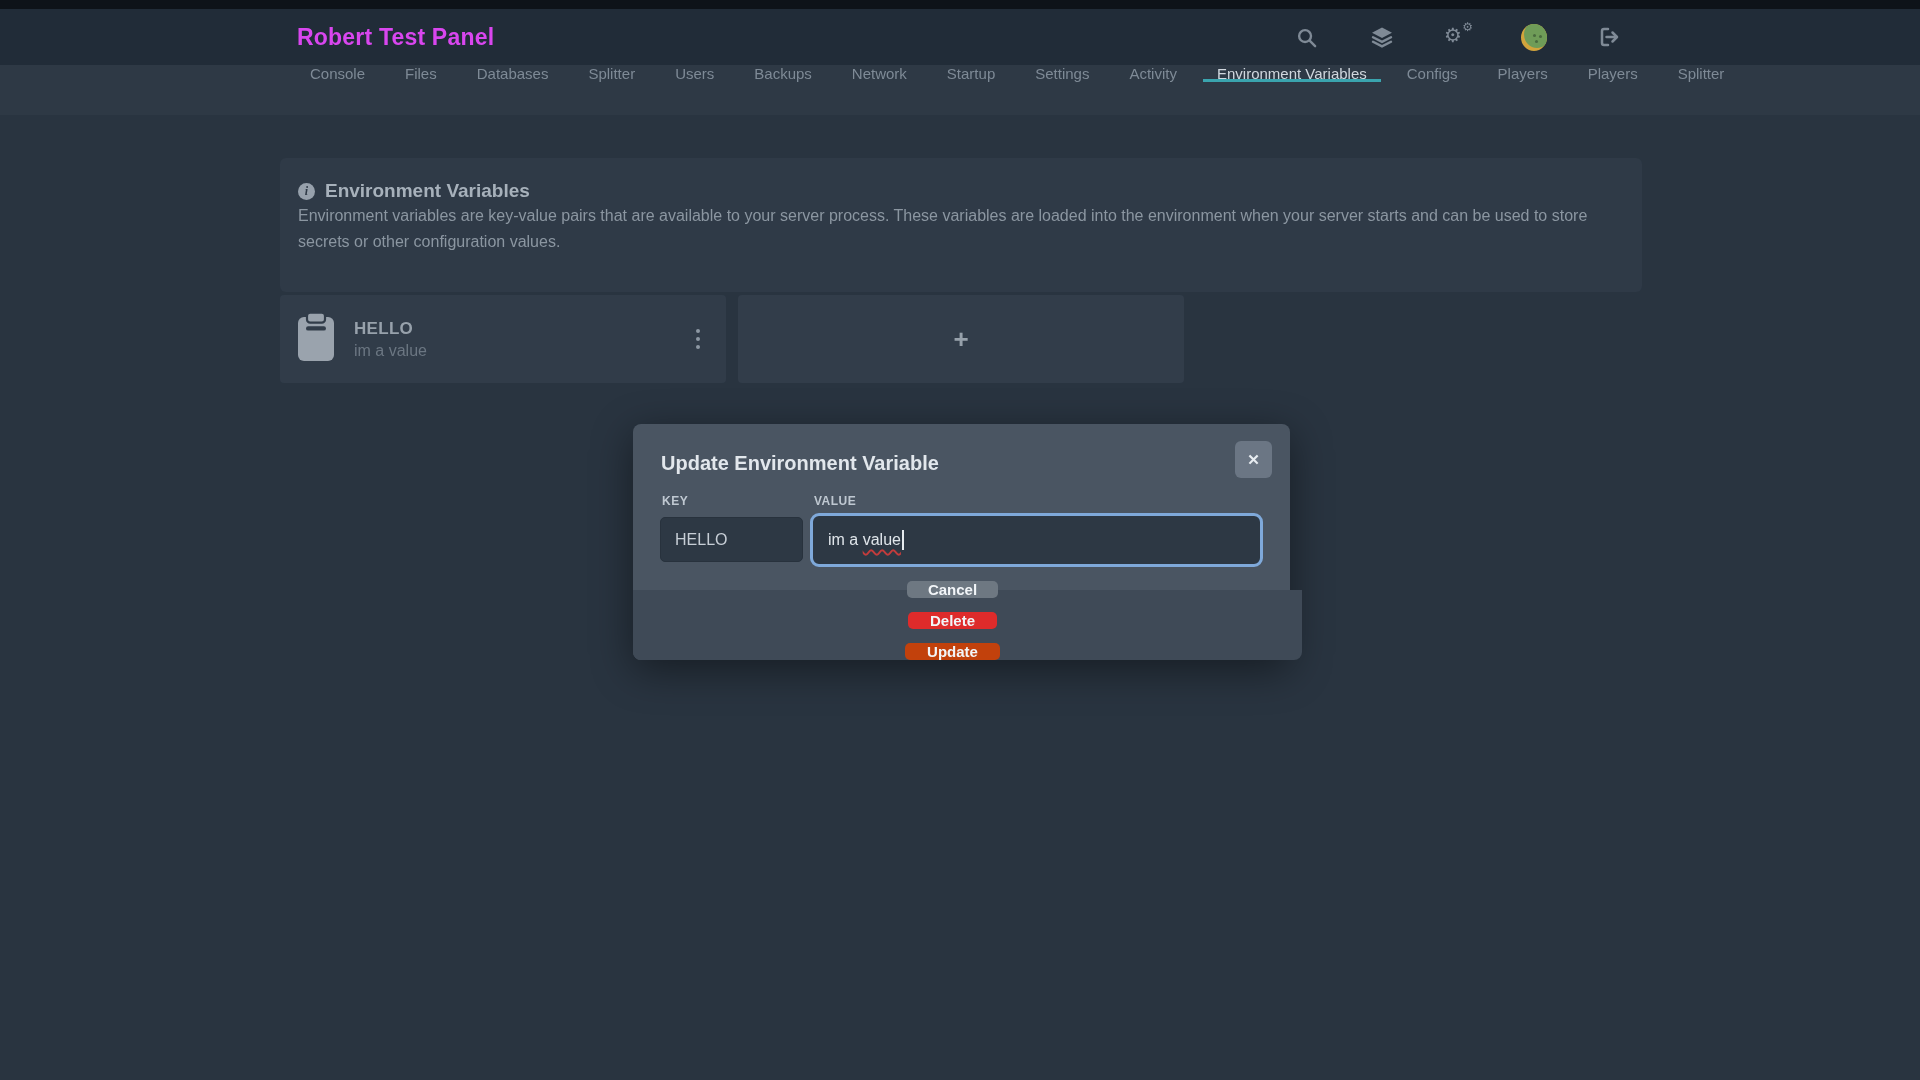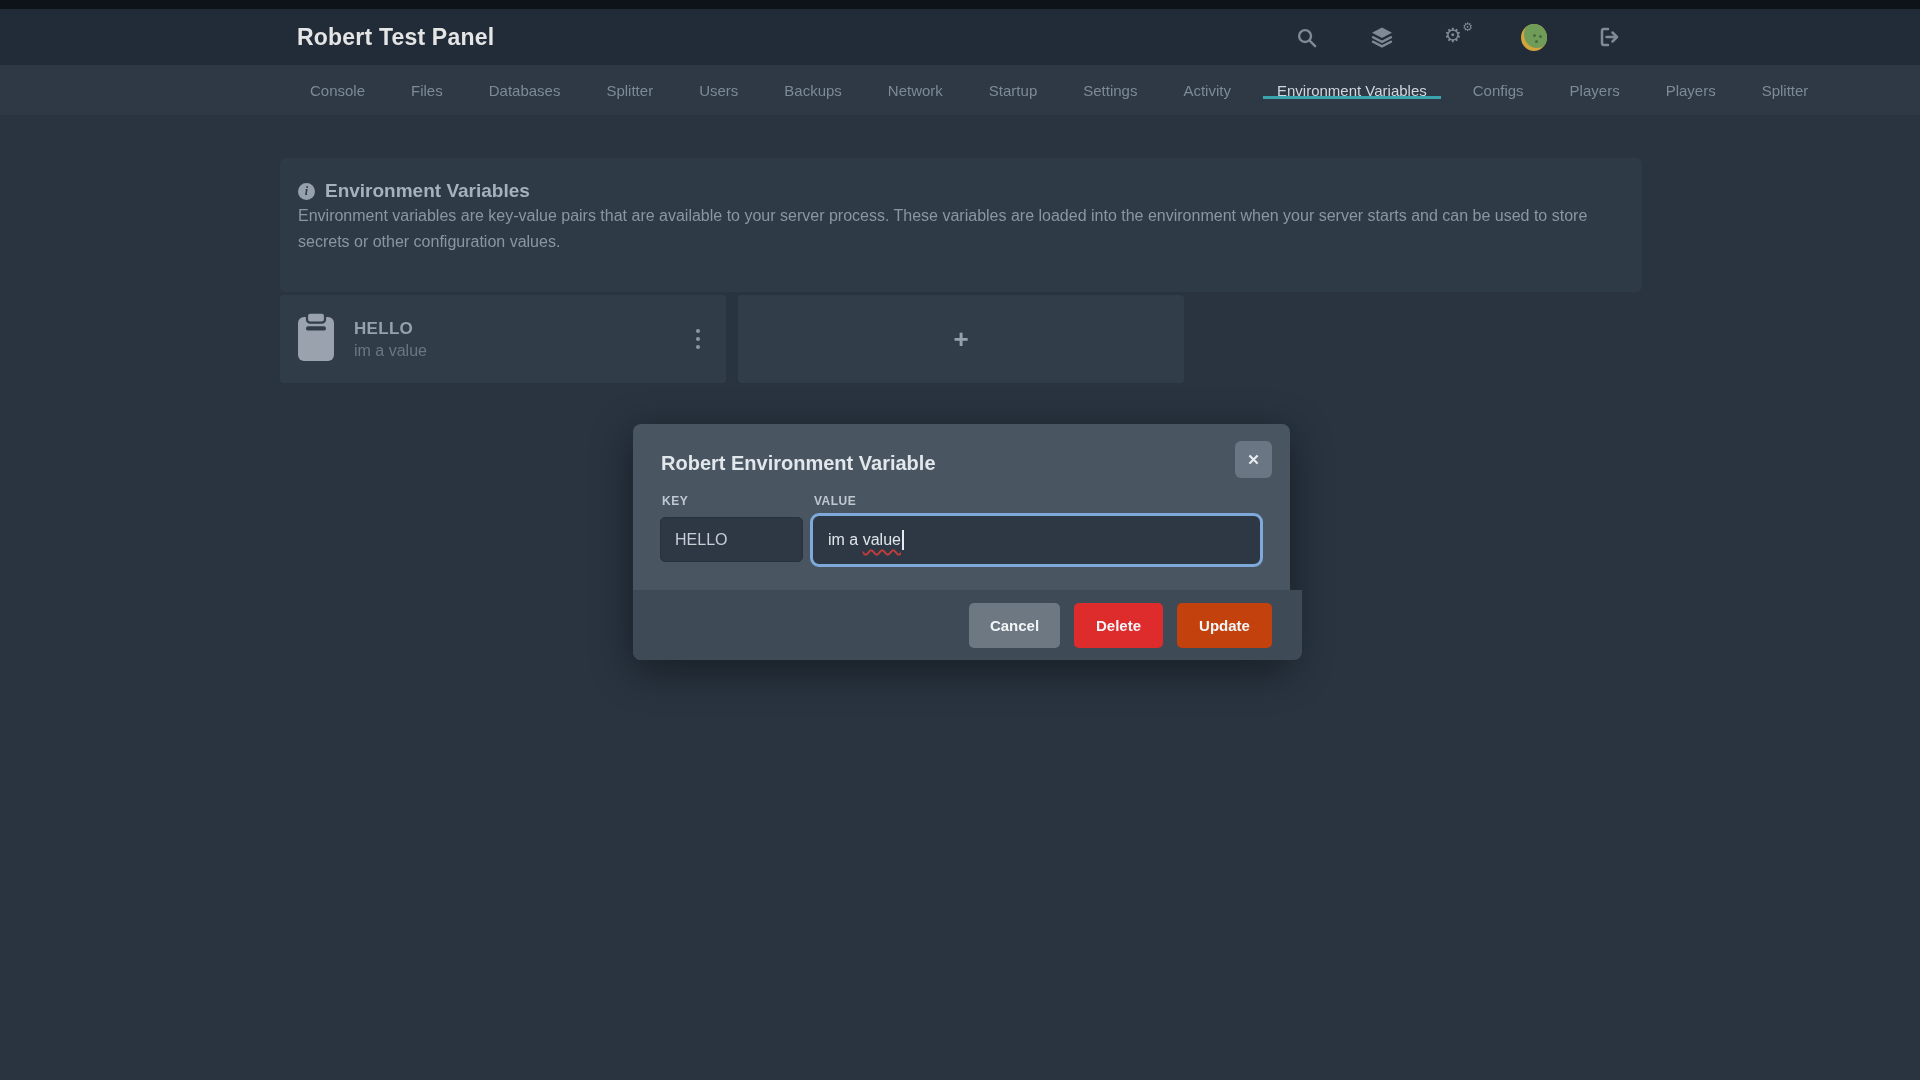--- a/index.html
+++ b/index.html
@@ -5,37 +5,37 @@
   * { margin:0; padding:0; box-sizing:border-box; }
   html,body { width:1920px; height:1080px; overflow:hidden; }
   body { background:#293440; font-family:"Liberation Sans", sans-serif; position:relative; }
 
   
   .top-strip { position:absolute; left:0; top:0; width:1920px; height:9px; background:#0e1319; }
 
   
   .header { position:absolute; left:0; top:9px; width:1920px; height:56px; background:#212c38; }
   .header-title { position:absolute; left:297px; top:0; height:56px; line-height:56px;
-                  font-size:23px; font-weight:bold; color:#e5e5e5; letter-spacing:.2px; }
+                  font-size:23px; font-weight:bold; color:#d946ef; letter-spacing:.2px; }
   .header-icons { position:absolute; left:1293px; top:0; height:56px; display:flex; align-items:center; gap:50px; }
   .hicon { width:26px; height:26px; display:flex; align-items:center; justify-content:center; cursor:pointer; }
   .hicon svg { display:block; }
   .gears-wrap { position:relative; width:26px; height:26px; font-family:"DejaVu Sans", sans-serif; color:#7f8a96; }
   .gear-big { position:absolute; left:-1px; top:1px; font-size:20px; line-height:20px; }
   .gear-small { position:absolute; right:-2px; top:-3px; font-size:12px; line-height:12px; }
   .avatar { position:relative; width:27px; height:27px; border-radius:50%; background:#d2a43c; overflow:hidden; }
   .avatar::before { content:""; position:absolute; inset:0; border-radius:50%; background:#6f9c58;
                     transform:translate(3px,-3px); }
   .avatar::after { content:""; position:absolute; width:3px; height:3px; border-radius:50%;
                    background:#4a6b3e; left:12px; top:10px;
                    box-shadow:6px 1px 0 #4a6b3e, 2px 6px 0 0 #4a6b3e; }
 
   
   .nav { position:absolute; left:0; top:65px; width:1920px; height:50px; background:#2e3945;
-         display:flex; align-items:center; padding-left:296px; gap:18px; }
+         display:flex; align-items:flex-start; padding-left:296px; gap:12px; }
   .tab { display:flex; align-items:center; padding:0 14px; font-size:15px; color:#7e8a96;
          cursor:pointer; position:relative; white-space:nowrap; }
   .tab.active { color:#d0d7de; }
   .tab.active::after { content:""; position:absolute; left:0; right:0; bottom:0; height:3px; background:#3aa4ae; }
 
   
   .info-panel { position:absolute; left:280px; top:158px; width:1362px; height:134px;
                 background:#2f3a47; border-radius:6px; padding:22px 18px; }
   .info-head { display:flex; align-items:center; gap:10px; }
   .info-icon { width:17px; height:17px; border-radius:50%; background:#97a1ac; color:#2f3a47;
@@ -74,21 +74,21 @@
                font-family:"Liberation Sans", sans-serif; padding:0 0 0 14px; }
   .value-input { position:absolute; left:177px; top:89px; width:453px; height:54px; background:#2d3844;
                  border:3px solid #7fa9da; border-radius:9px; display:flex; align-items:center;
                  padding-left:15px; color:#dfe5ea; font-size:16px; cursor:text; }
   .misspelled { text-decoration:underline; text-decoration-style:wavy; text-decoration-color:#c43b3b;
                 text-decoration-thickness:1.5px; text-underline-offset:4px; }
   .caret { display:inline-block; width:2px; height:20px; background:#e6ebef; margin-left:1px;
            vertical-align:-4px; }
   .modal-footer { position:absolute; left:0; top:166px; width:669px; height:70px; background:#3f4a57;
                   border-radius:0 0 8px 8px; display:flex; align-items:center; justify-content:flex-end;
-                  gap:14px; padding-right:30px; }
+                  gap:14px; padding-right:30px;flex-direction:column; }
   .btn { height:45px; border:none; border-radius:5px; font-size:15px; font-weight:bold;
          font-family:"Liberation Sans", sans-serif; color:#f2f5f8; padding:0 20px; cursor:pointer; }
   .btn-cancel { background:#6e7882; width:91px; }
   .btn-delete { background:#de2b2b; width:89px; }
   .btn-update { background:#c2410c; width:95px; }
 </style>
 </head>
 <body>
 
 <div class="top-strip"></div>
@@ -172,21 +172,21 @@
         <i></i>
         <i></i>
       </span>
   </div>
   <div class="add-card">
     <span class="add-plus">+</span>
   </div>
 </section>
 
 <div class="modal">
-  <div class="modal-title">Robert Environment Variable</div>
+  <div class="modal-title">Update Environment Variable</div>
   <button class="modal-close">
     <span>✕</span>
   </button>
 
   <span class="field-label label-key">KEY</span>
   <span class="field-label label-value">VALUE</span>
 
   <input class="key-input" type="text" disabled="" value="HELLO" style="">
 
   <div class="value-input">

